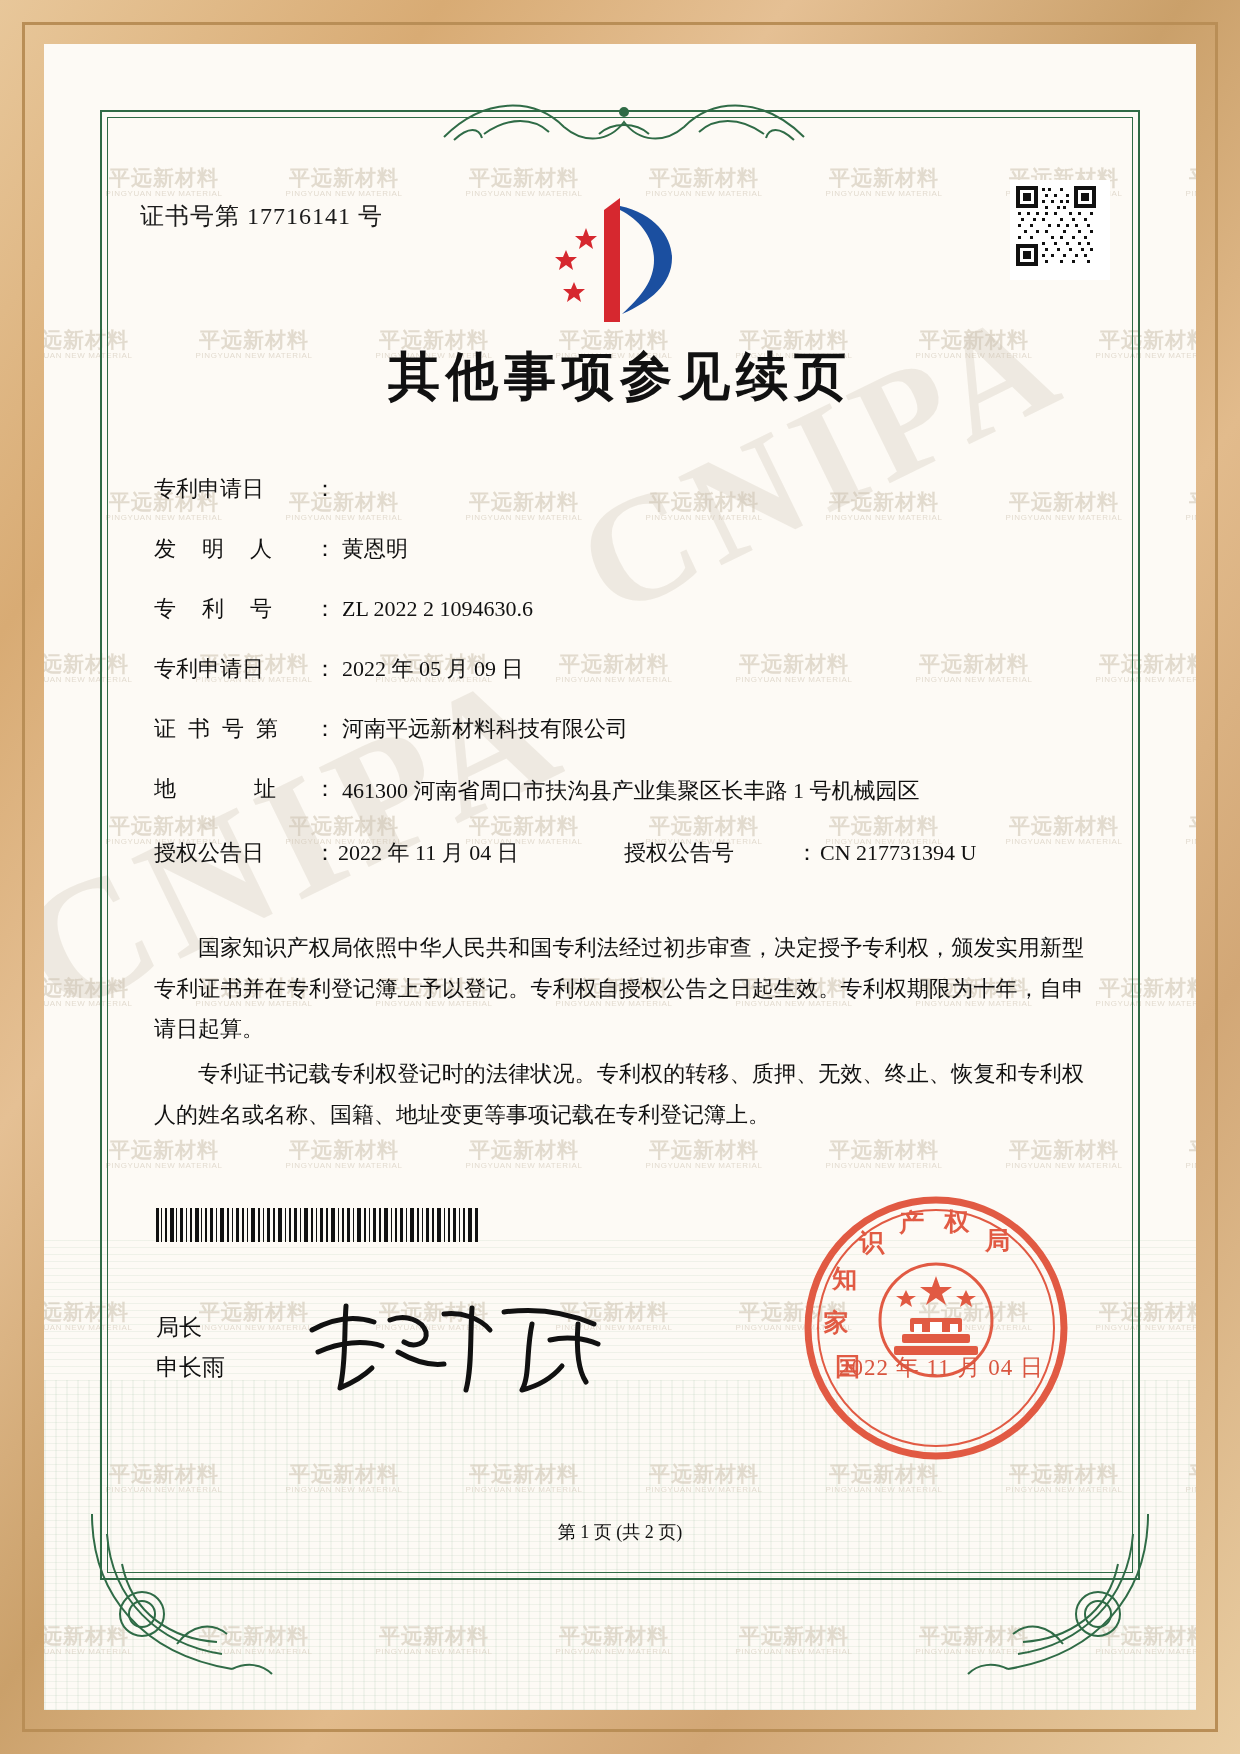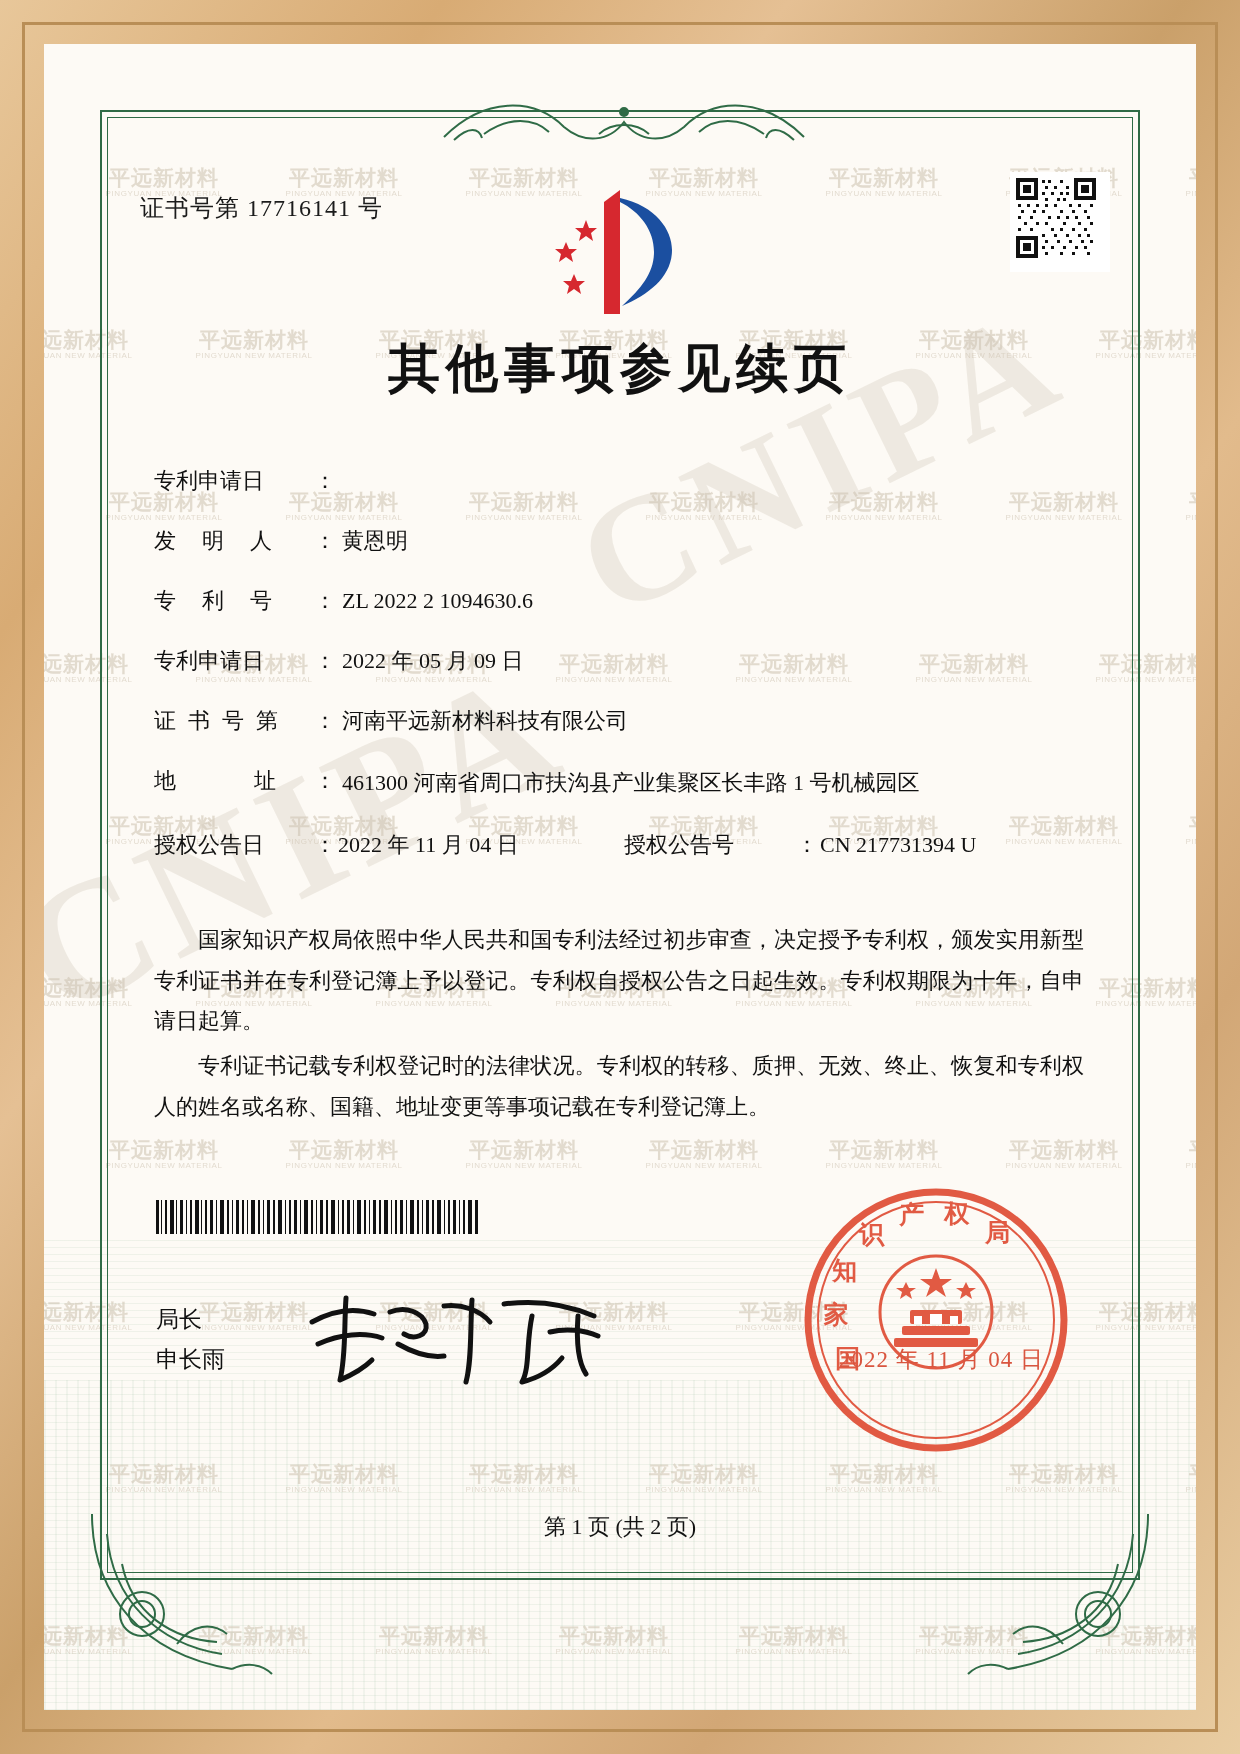--- a/index.html
+++ b/index.html
@@ -133,21 +133,21 @@
   }
   .orn {
     position: absolute;
     z-index: 7;
     pointer-events: none;
   }
 
   
   .content {
     position: absolute;
-    left: 0; top: 0;
+    left: 0; top: 8px;
     width: 1152px; height: 1666px;
     z-index: 10;
   }
 
   .cert-no {
     position: absolute;
     left: 96px; top: 148px;
     font-size: 24px;
     color: #1b1b1b;
     letter-spacing: 1px;
@@ -278,21 +278,21 @@
     top: 1238px;
     width: 330px;
     height: 110px;
   }
 
   .page-no {
     position: absolute;
     left: 0; right: 0;
     top: 1468px;
     text-align: center;
-    font-size: 22px;
+    font-size: 18px;
     color: #111;
   }
   .footnote {
     position: absolute;
     left: 0; right: 0;
     top: 1556px;
     text-align: center;
     font-size: 21px;
     color: #111;
     letter-spacing: 1px;

